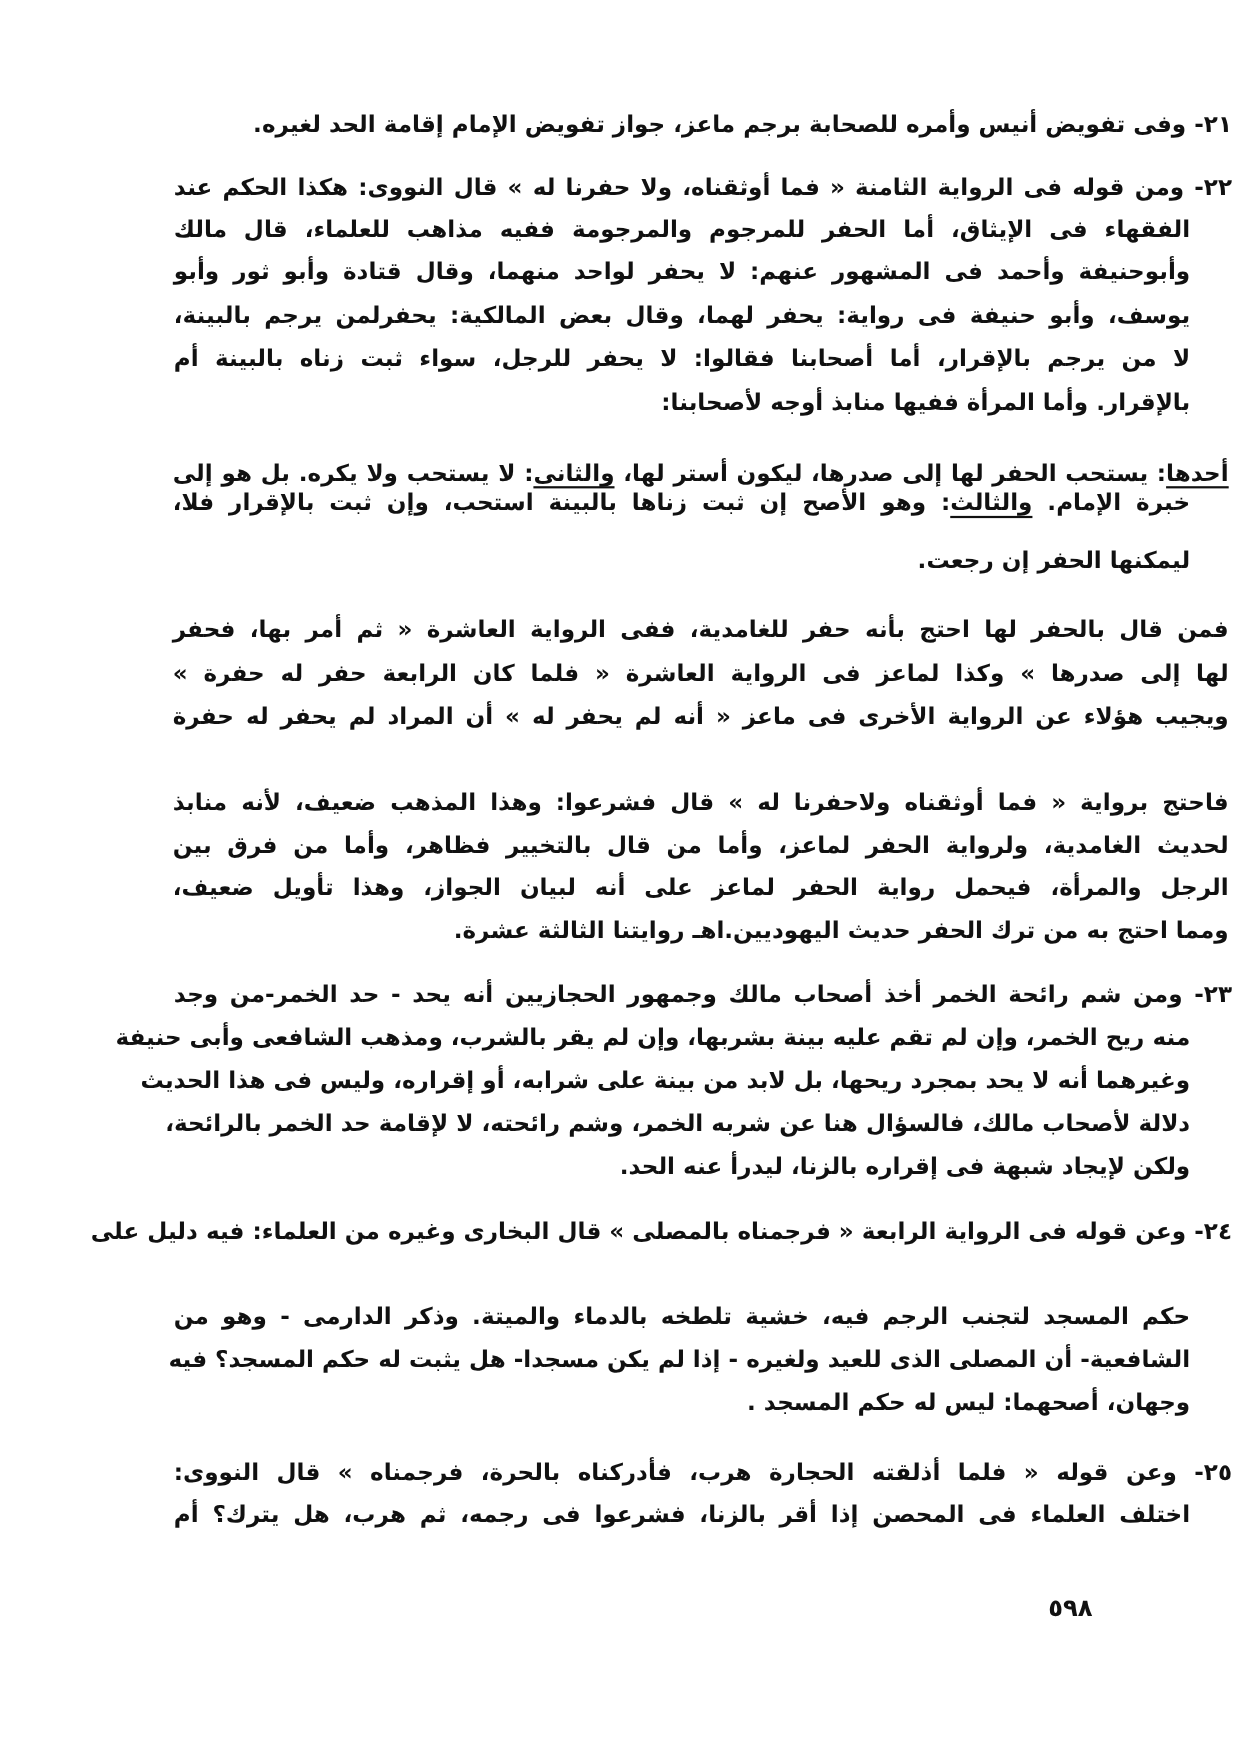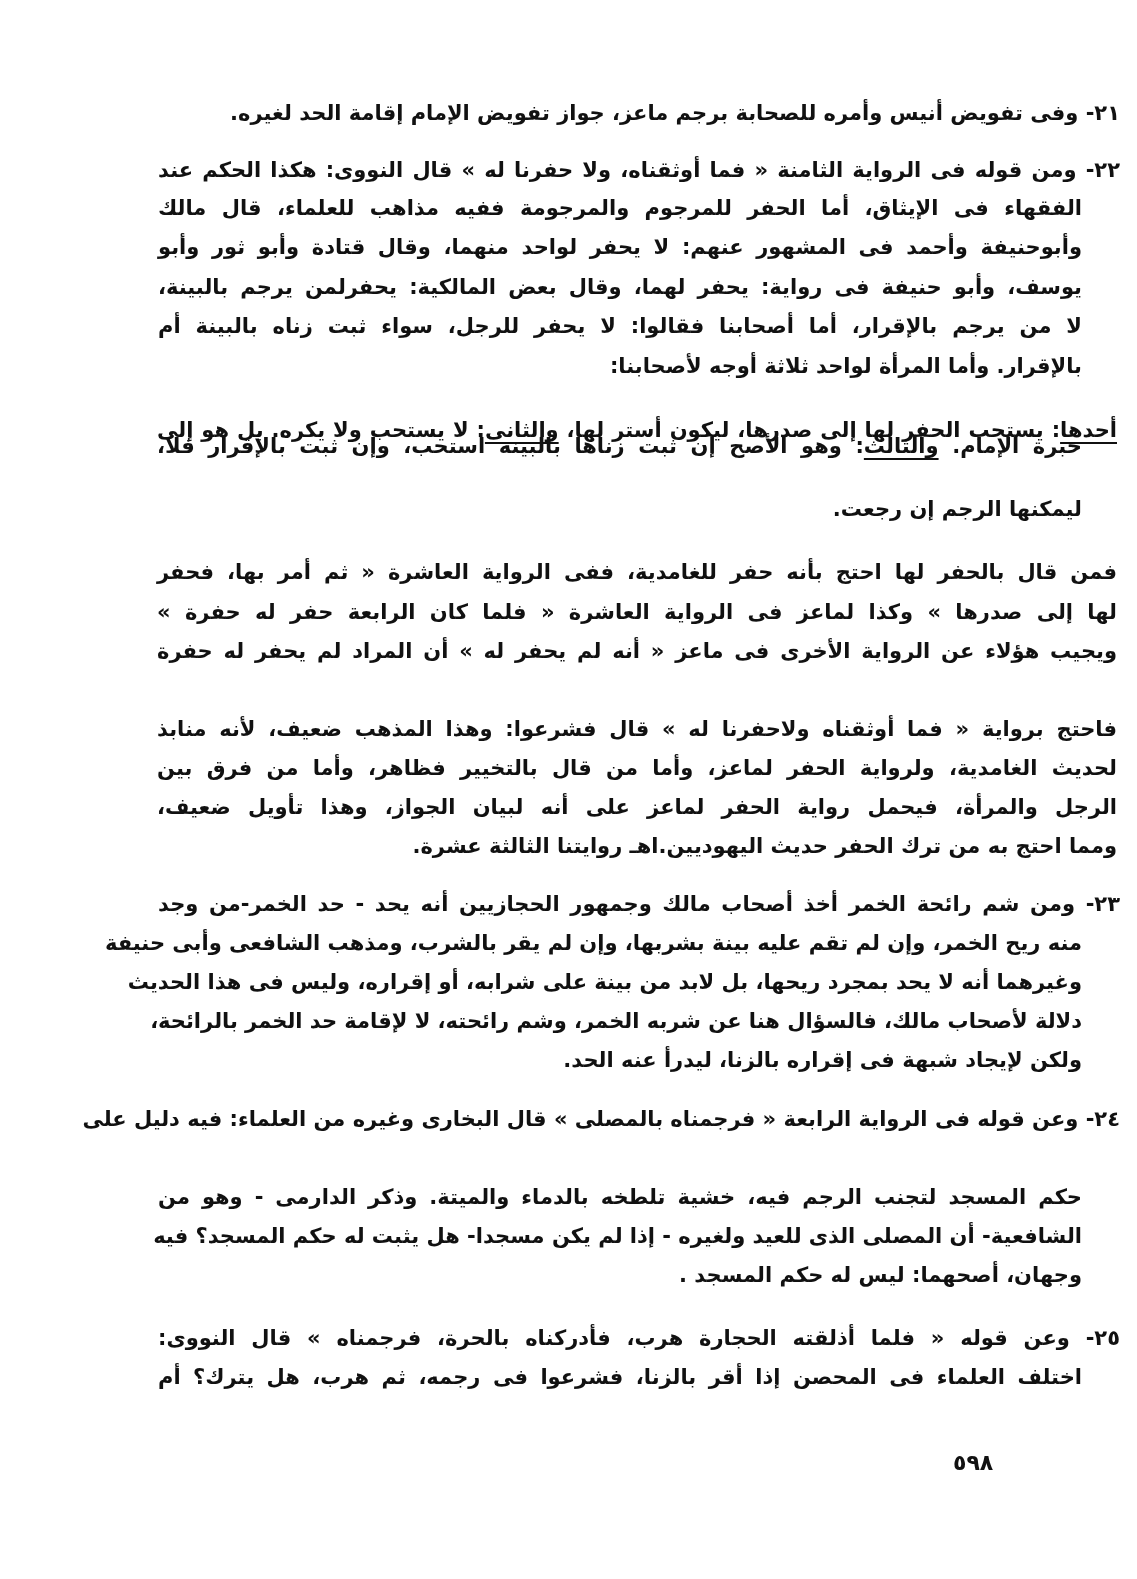--- a/index.html
+++ b/index.html
@@ -27,29 +27,29 @@
 
 <div class="page">
 
   <div class="line" style="right:17px; top:101px;">٢١- وفى تفويض أنيس وأمره للصحابة برجم ماعز، جواز تفويض الإمام إقامة الحد لغيره.</div>
 
   <div class="line just" style="right:17px; width:962px; top:158px;">٢٢- ومن قوله فى الرواية الثامنة « فما أوثقناه، ولا حفرنا له » قال النووى: هكذا الحكم عند</div>
   <div class="line just" style="right:55px; width:924px; top:196px;">الفقهاء فى الإيثاق، أما الحفر للمرجوم والمرجومة ففيه مذاهب للعلماء، قال مالك</div>
   <div class="line just" style="right:55px; width:924px; top:235px;">وأبوحنيفة وأحمد فى المشهور عنهم: لا يحفر لواحد منهما، وقال قتادة وأبو ثور وأبو</div>
   <div class="line just" style="right:55px; width:924px; top:275px;">يوسف، وأبو حنيفة فى رواية: يحفر لهما، وقال بعض المالكية: يحفرلمن يرجم بالبينة،</div>
   <div class="line just" style="right:55px; width:924px; top:314px;">لا من يرجم بالإقرار، أما أصحابنا فقالوا: لا يحفر للرجل، سواء ثبت زناه بالبينة أم</div>
-  <div class="line" style="right:55px; top:354px;">بالإقرار. وأما المرأة لواحد ثلاثة أوجه لأصحابنا:</div>
+  <div class="line" style="right:55px; top:354px;">بالإقرار. وأما المرأة ففيها منابذ أوجه لأصحابنا:</div>
 
   <div class="line just" style="right:20px; width:960px; top:418px;">
     <span class="u">أحدها</span><span>: يستحب الحفر لها إلى صدرها، ليكون أستر لها، </span><span class="u">والثانى</span><span>: لا يستحب ولا يكره. بل هو إلى</span>
   </div>
-  <div class="line just" style="right:55px; width:925px; top:434px;">
+  <div class="line just" style="right:55px; width:925px; top:445px;">
     <span>خبرة الإمام. </span><span class="u">والثالث</span><span>: وهو الأصح إن ثبت زناها بالبينة استحب، وإن ثبت بالإقرار فلا،</span>
   </div>
-  <div class="line" style="right:55px; top:497px;">ليمكنها الرجم إن رجعت.</div>
+  <div class="line" style="right:55px; top:497px;">ليمكنها الحفر إن رجعت.</div>
 
   <div class="line just" style="right:20px; width:960px; top:560px;">فمن قال بالحفر لها احتج بأنه حفر للغامدية، ففى الرواية العاشرة « ثم أمر بها، فحفر</div>
   <div class="line just" style="right:20px; width:960px; top:600px;">لها إلى صدرها » وكذا لماعز فى الرواية العاشرة « فلما كان الرابعة حفر له حفرة »</div>
   <div class="line just" style="right:20px; width:960px; top:639px;">ويجيب هؤلاء عن الرواية الأخرى فى ماعز « أنه لم يحفر له » أن المراد لم يحفر له حفرة</div>
   <div class="line just" style="right:20px; width:960px; top:717px;">فاحتج برواية « فما أوثقناه ولاحفرنا له » قال فشرعوا: وهذا المذهب ضعيف، لأنه منابذ</div>
   <div class="line just" style="right:20px; width:960px; top:756px;">لحديث الغامدية، ولرواية الحفر لماعز، وأما من قال بالتخيير فظاهر، وأما من فرق بين</div>
   <div class="line just" style="right:20px; width:960px; top:795px;">الرجل والمرأة، فيحمل رواية الحفر لماعز على أنه لبيان الجواز، وهذا تأويل ضعيف،</div>
   <div class="line" style="right:20px; top:834px;">ومما احتج به من ترك الحفر حديث اليهوديين.اهـ روايتنا الثالثة عشرة.</div>
 
   <div class="line just" style="right:17px; width:962px; top:892px;">٢٣- ومن شم رائحة الخمر أخذ أصحاب مالك وجمهور الحجازيين أنه يحد - حد الخمر-من وجد</div>

